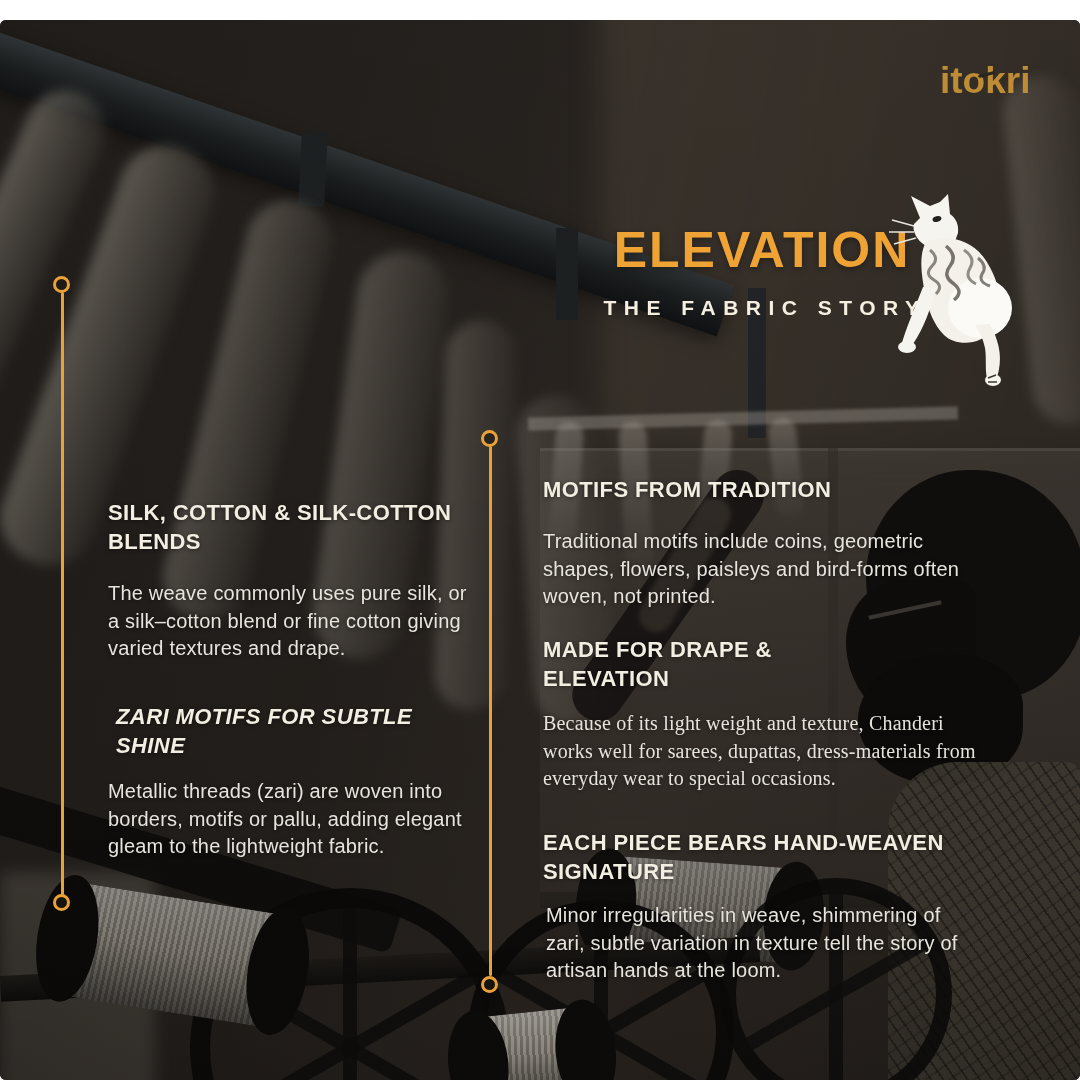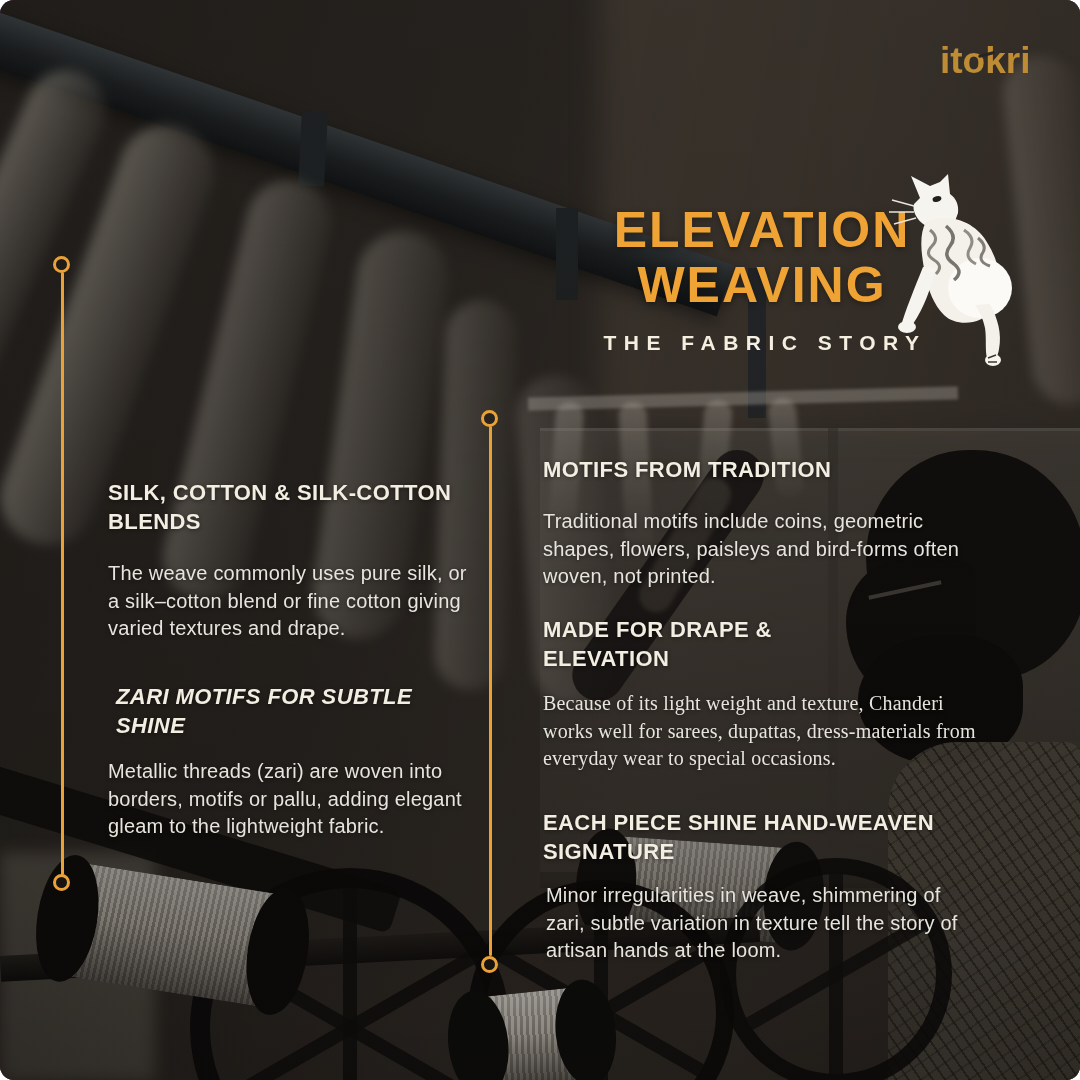--- a/index.html
+++ b/index.html
@@ -1,17 +1,17 @@
 <!DOCTYPE html>
 <html><head>
 <meta charset="utf-8">
 <style>
   html,body{margin:0;padding:0;background:#ffffff;}
   .page{width:1080px;height:1080px;position:relative;background:#ffffff;font-family:"Liberation Sans","DejaVu Sans",sans-serif;}
-  .card{position:absolute;inset:0;border-radius:14px;overflow:hidden;background:#701a75;}
+  .card{position:absolute;inset:0;border-radius:6px;overflow:hidden;background:#701a75;margin-top:20px;}
 
   
   .bg-base{position:absolute;inset:0;background:linear-gradient(108deg,#211e1b 0%,#282420 38%,#332d27 62%,#2c2722 100%);}
   .wall-tr{position:absolute;left:600px;top:-40px;width:520px;height:470px;background:linear-gradient(100deg,rgba(82,72,62,0.55),rgba(56,49,42,0.6));filter:blur(14px);}
   .beam{position:absolute;left:-60px;top:-8px;width:840px;height:54px;transform-origin:0 0;transform:rotate(19deg);background:linear-gradient(to bottom,#343a3d 0%,#1a1e20 55%,#0e1012 100%);box-shadow:0 6px 18px rgba(0,0,0,0.5);}
   .post{position:absolute;background:#1e2225;}
   .post-1{left:300px;top:112px;width:26px;height:74px;transform:rotate(3deg);}
   .post-2{left:556px;top:208px;width:22px;height:92px;}
   .post-3{left:748px;top:268px;width:18px;height:150px;background:#24272b;}
   .hank{position:absolute;border-radius:46px;background:linear-gradient(to right,rgba(178,172,160,0.5),rgba(112,106,96,0.16));filter:blur(6px);}
@@ -137,21 +137,20 @@
 
     <div class="content">
 
       <div class="logo">
         <span>itokri</span>
         <span class="logo-slash"></span>
       </div>
 
       <div class="title-block">
         <div class="title-line">ELEVATION</div>
-        <div class="title-line">WEAVING</div>
         <div class="subtitle">THE FABRIC STORY</div>
       </div>
 
       <svg class="cat" viewBox="0 0 140 200">
         <path d="M36,26 L27,4 L46,14 L56,10 L64,2 L66,22 C72,26 75,33 74,41 L70,52 L42,54 C32,48 28,38 30,32 Z" fill="#F6F4EE"></path>
         <path d="M42,50 C66,40 92,50 104,72 C116,92 122,118 108,138 C98,153 72,155 60,143 C50,133 44,118 41,102 C38,85 34,64 42,50 Z" fill="#F3F1EA"></path>
         <ellipse cx="96" cy="116" rx="32" ry="30" fill="#FBFAF6"></ellipse>
         <path d="M52,96 C47,116 40,136 29,152 C26,158 19,160 17,154 C21,139 31,115 39,95 Z" fill="#F6F4EE"></path>
         <ellipse cx="23" cy="155" rx="9" ry="6" fill="#F6F4EE"></ellipse>
         <path d="M106,132 C114,147 118,162 115,177 C114,185 110,191 105,189 C100,184 103,169 101,156 C99,146 95,139 91,133 Z" fill="#F3F1EA"></path>
@@ -178,18 +177,18 @@
 
       <div class="sec sec-heading l-h3">ZARI MOTIFS FOR SUBTLE SHINE</div>
       <div class="sec sec-body l-b3">Metallic threads (zari) are woven into borders, motifs or pallu, adding elegant gleam to the lightweight fabric.</div>
 
       <div class="sec sec-heading r-h1">MOTIFS FROM TRADITION</div>
       <div class="sec sec-body r-b1">Traditional motifs include coins, geometric shapes, flowers, paisleys and bird-forms often woven, not printed.</div>
 
       <div class="sec sec-heading r-h2">MADE FOR DRAPE &amp; ELEVATION</div>
       <div class="sec sec-body r-b2">Because of its light weight and texture, Chanderi works well for sarees, dupattas, dress-materials from everyday wear to special occasions.</div>
 
-      <div class="sec sec-heading r-h3">EACH PIECE SHINE HAND-WEAVEN SIGNATURE</div>
+      <div class="sec sec-heading r-h3">EACH PIECE BEARS HAND-WEAVEN SIGNATURE</div>
       <div class="sec sec-body r-b3">Minor irregularities in weave, shimmering of zari, subtle variation in texture tell the story of artisan hands at the loom.</div>
 
     </div>
   </div>
 </div>
 
 </body></html>

